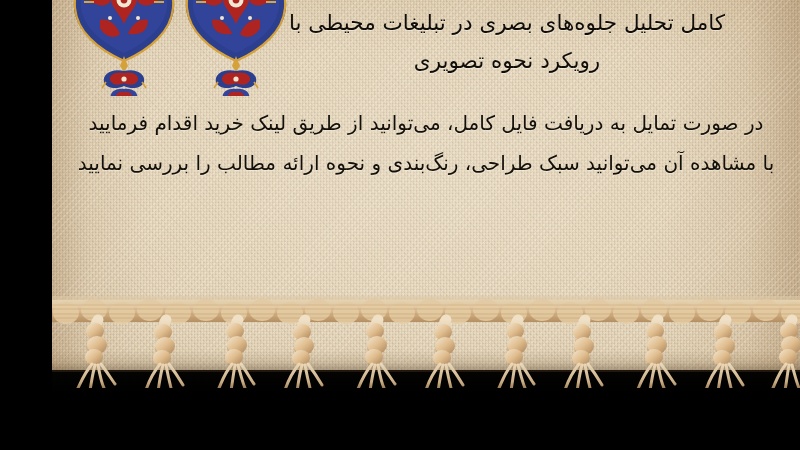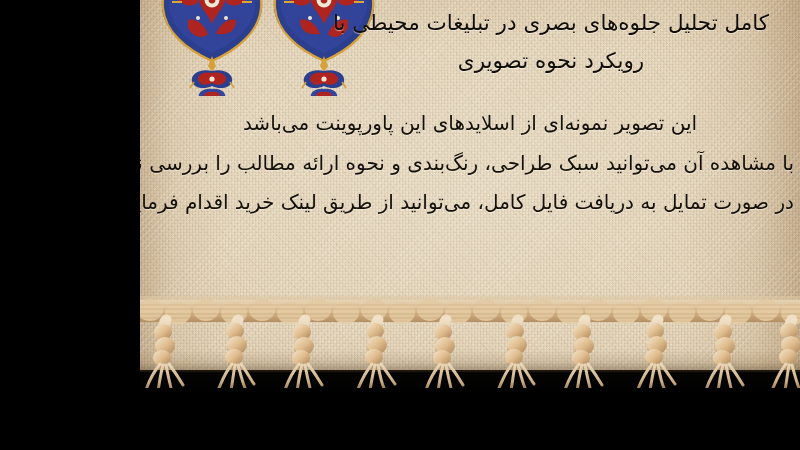--- a/index.html
+++ b/index.html
@@ -3,21 +3,21 @@
 <meta charset="utf-8">
 <title>Persian Carpet Slide</title>
 <style>
   html, body {
     margin: 0;
     padding: 0;
     background: #000;
   }
   #slide {
     position: relative;
-    width: 660px;
+    width: 748px;
     height: 450px;
     overflow: hidden;
     font-family: "DejaVu Sans", "Liberation Sans", sans-serif;
     background-color: #e3d6bf;
   }
 
   
   .bg-base {
     position: absolute;
     inset: 0;
@@ -252,23 +252,22 @@
   </div>
 
   <div class="text-layer">
 
     <div class="title-block">
       <div class="title-line">کامل تحلیل جلوه‌های بصری در تبلیغات محیطی با</div>
       <div class="title-line">رویکرد نحوه تصویری</div>
     </div>
 
     <div class="body-block">
-      <div class="body-line">این تصویر نمونه‌ای از اسلایدهای این پاورپوینت می‌باشد</div>
+      <div class="body-line">در صورت تمایل به دریافت فایل کامل، می‌توانید از طریق لینک خرید اقدام فرمایید</div>
       <div class="body-line">با مشاهده آن می‌توانید سبک طراحی، رنگ‌بندی و نحوه ارائه مطالب را بررسی نمایید</div>
-      <div class="body-line">در صورت تمایل به دریافت فایل کامل، می‌توانید از طریق لینک خرید اقدام فرمایید</div>
     </div>
 
   </div>
 
   <div class="edge-shadow"></div>
   <div class="black-panel"></div>
 
   <div class="fringe-wrap">
     <svg viewBox="0 0 800 92" width="800" height="92" preserveAspectRatio="none">
       <defs>

